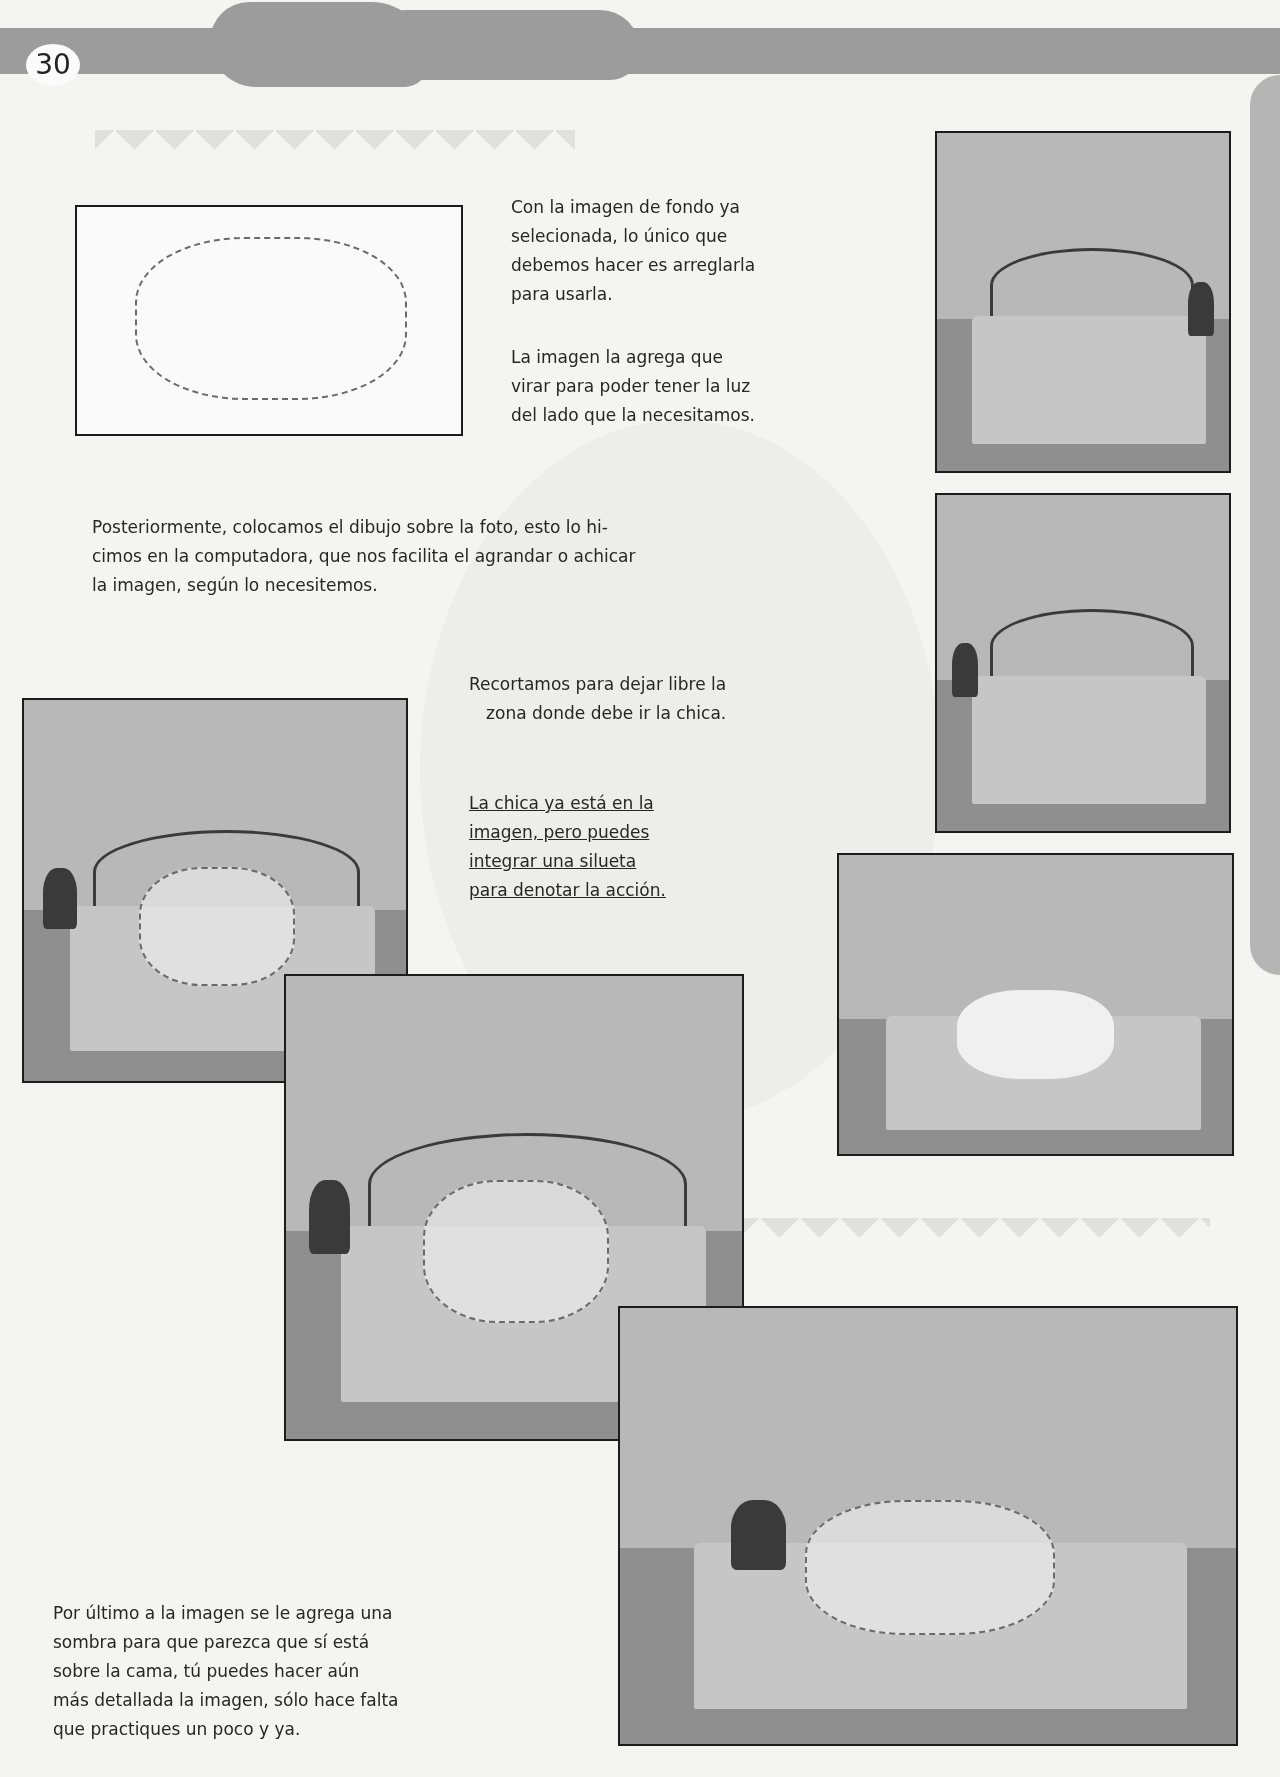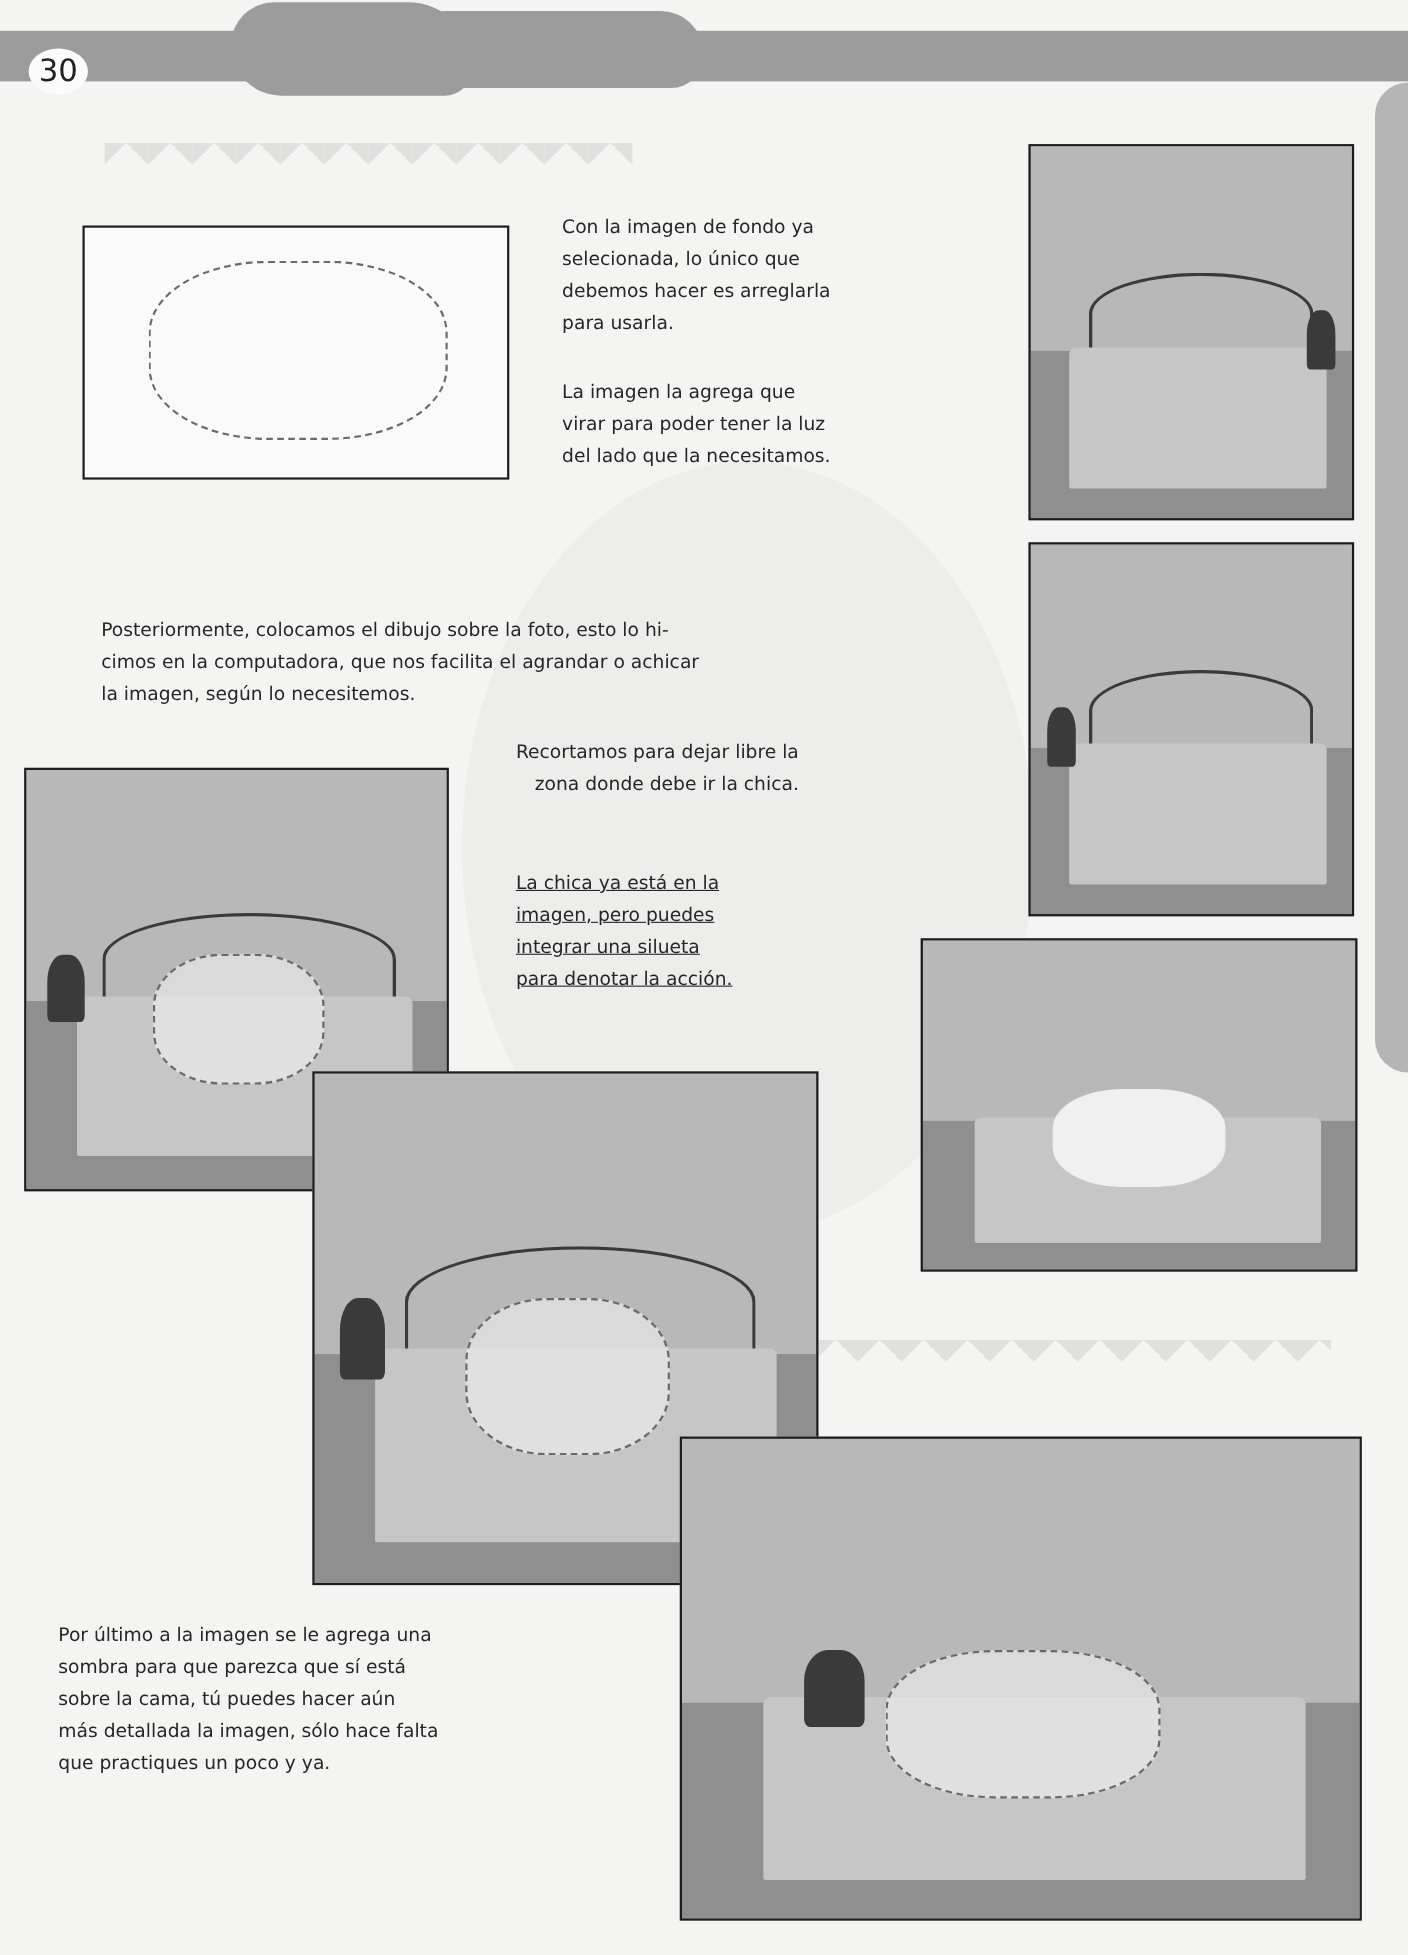--- a/index.html
+++ b/index.html
@@ -89,30 +89,30 @@
 <div class="header-blob2"></div>
 <div class="page-number">30</div>
 
 <p class="txt" style="left:511px; top:193px;">Con la imagen de fondo ya
 selecionada, lo único que
 debemos hacer es arreglarla
 para usarla.</p>
 <p class="txt" style="left:511px; top:343px;">La imagen la agrega que
 virar para poder tener la luz
 del lado que la necesitamos.</p>
-<p class="txt" style="left:92px; top:513px;margin-top:46px;">Posteriormente, colocamos el dibujo sobre la foto, esto lo hi-
+<p class="txt" style="left:92px; top:513px;">Posteriormente, colocamos el dibujo sobre la foto, esto lo hi-
 cimos en la computadora, que nos facilita el agrandar o achicar
 la imagen, según lo necesitemos.</p>
 <p class="txt" style="left:469px; top:670px;text-align:right;">Recortamos para dejar libre la
 zona donde debe ir la chica.</p>
 <p class="txt" style="left:469px; top:789px;text-decoration:underline;">La chica ya está en la
 imagen, pero puedes
 integrar una silueta
 para denotar la acción.</p>
-<p class="txt" style="left:53px; top:1473px;">Por último a la imagen se le agrega una
+<p class="txt" style="left:53px; top:1599px;">Por último a la imagen se le agrega una
 sombra para que parezca que sí está
 sobre la cama, tú puedes hacer aún
 más detallada la imagen, sólo hace falta
 que practiques un poco y ya.</p>
 
 <div class="panel sketch" style="left:75px; top:205px; width:388px; height:231px;">
   <div class="figure-placeholder"></div>
 </div>
 
 <div class="panel" style="left:935px; top:131px; width:296px; height:342px;">

